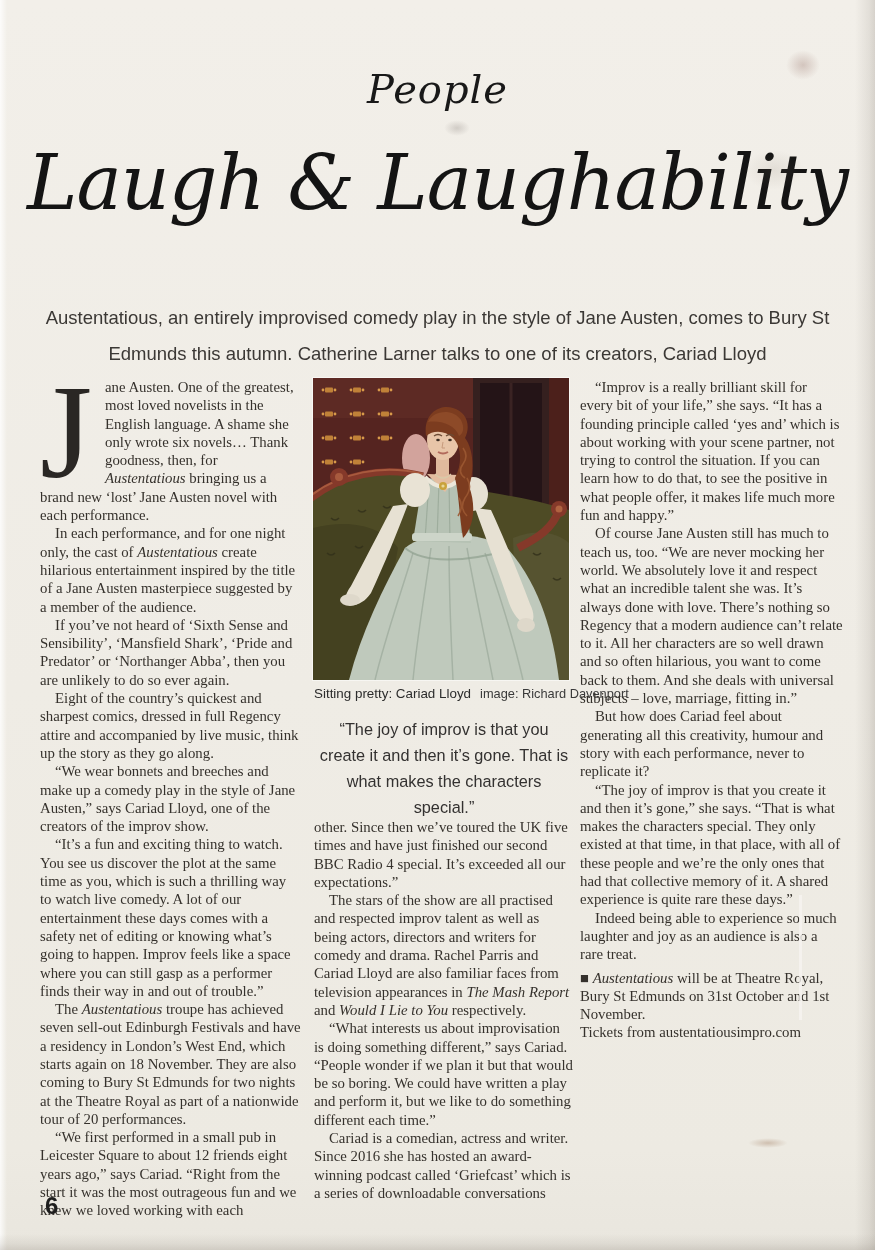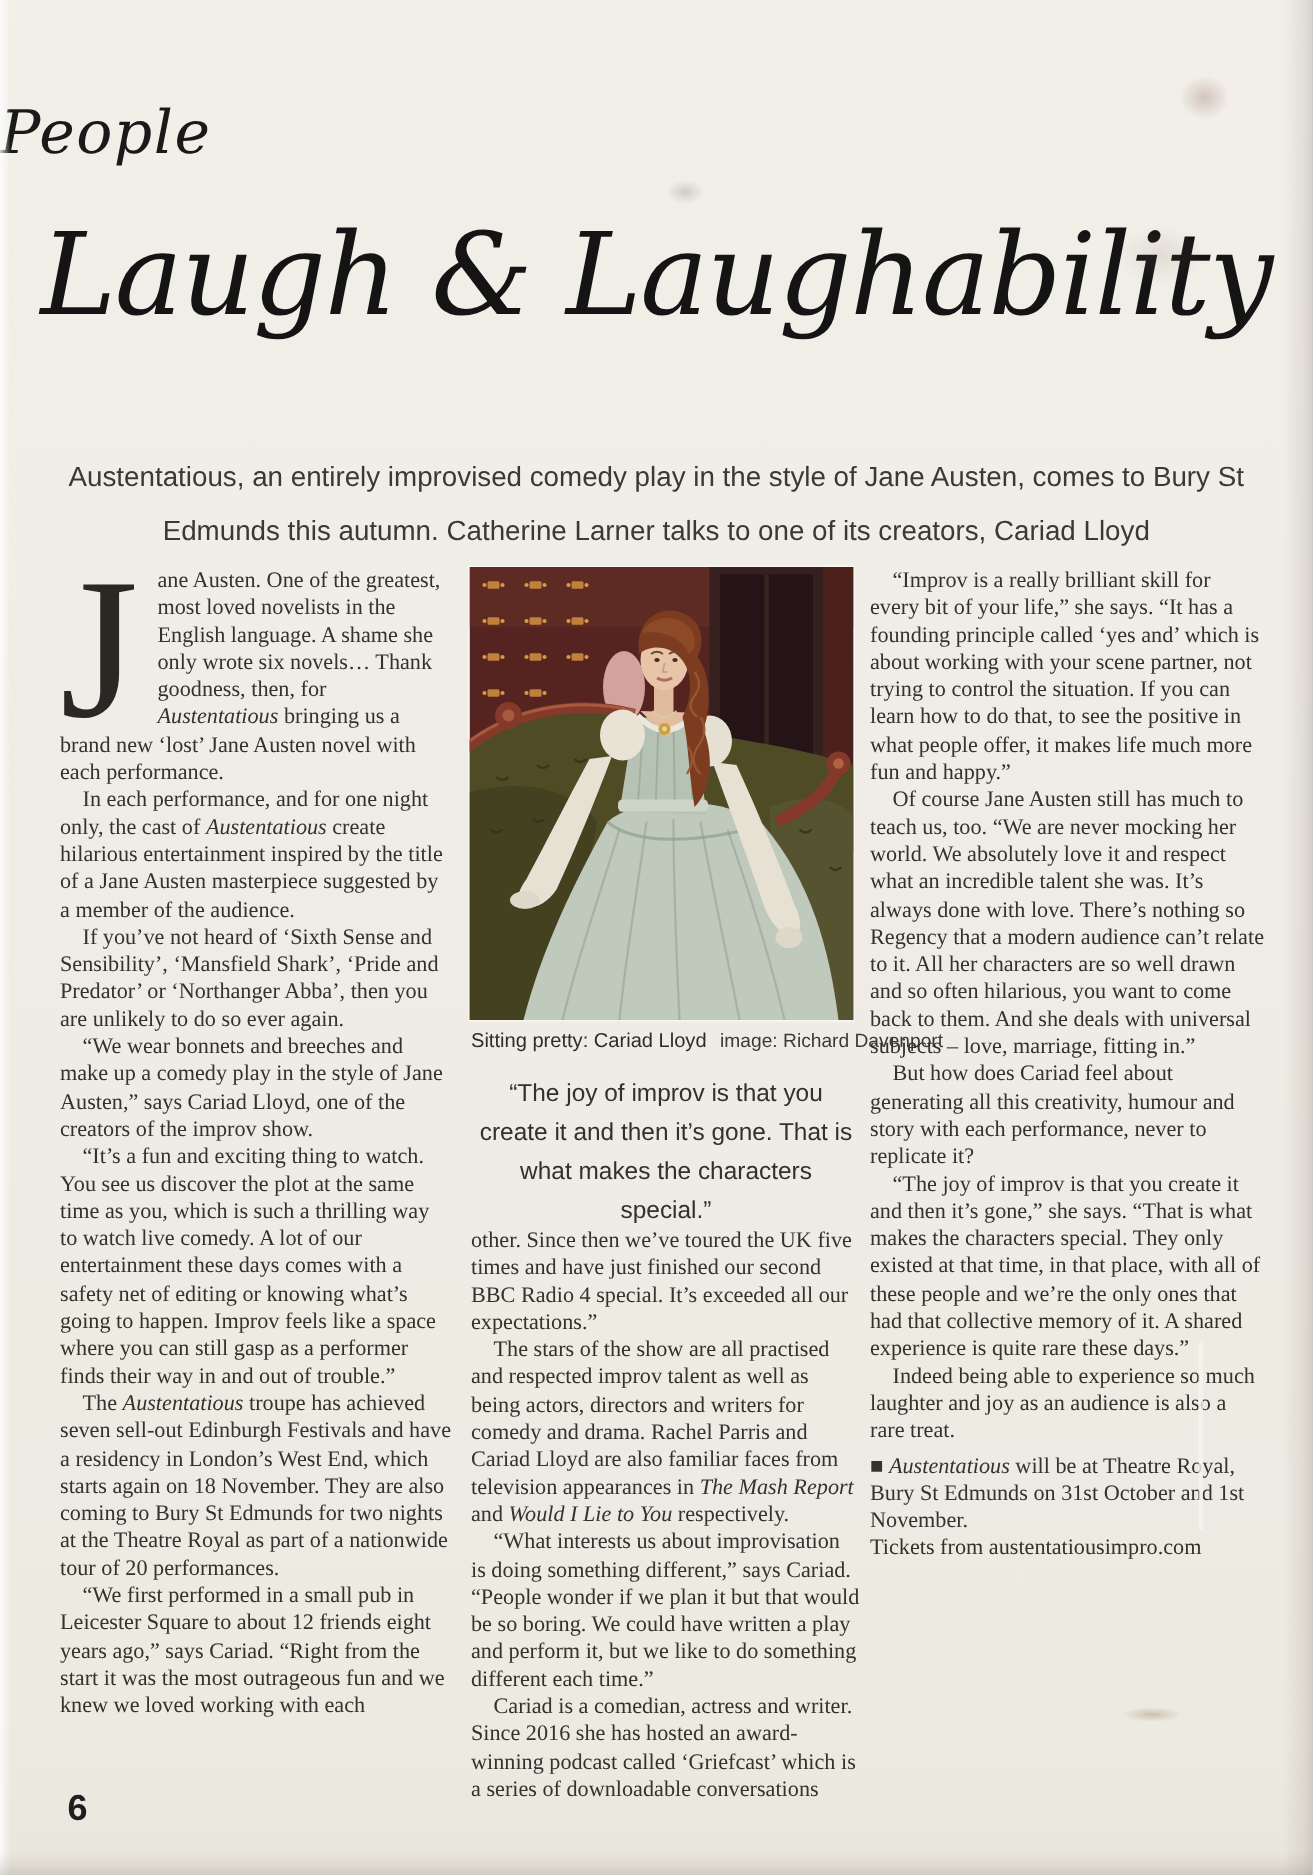--- a/index.html
+++ b/index.html
@@ -26,21 +26,21 @@
     background:radial-gradient(ellipse,rgba(140,100,90,0.30),rgba(140,100,90,0) 70%);}
   .smudge.s3{left:744px;top:150px;width:60px;height:40px;
     background:radial-gradient(ellipse,rgba(130,115,100,0.14),rgba(130,115,100,0) 70%);}
   .smudge.s4{left:748px;top:1138px;width:40px;height:10px;
     background:radial-gradient(ellipse,rgba(150,110,80,0.35),rgba(150,110,80,0) 70%);}
   .crease{position:absolute;left:799px;top:895px;width:3px;height:125px;
     background:rgba(246,244,240,0.8);}
 
   
   .section-title{
-    position:absolute;top:66px;left:0;width:100%;text-align:left;
+    position:absolute;top:66px;left:0;width:100%;text-align:center;
     font-family:"DejaVu Serif",serif;font-style:italic;
     font-size:40px;color:#191919;letter-spacing:1px;
   }
   .main-title{
     position:absolute;top:138px;left:0;width:100%;text-align:center;
     font-family:"DejaVu Serif",serif;font-style:italic;
     font-size:76px;letter-spacing:-1px;color:#141414;white-space:nowrap;
   }
   .standfirst{
     position:absolute;top:300px;left:42px;width:791px;text-align:center;
@@ -92,20 +92,21 @@
 <div class="page">
 
   <div class="section-title">People</div>
   <div class="main-title">Laugh &amp; Laughability</div>
   <div class="standfirst">Austentatious, an entirely improvised comedy play in the style of Jane Austen, comes to Bury St Edmunds this autumn. Catherine Larner talks to one of its creators, Cariad Lloyd</div>
 
   <div class="col col1">
     <p class="noindent"><span class="dropcap">J</span><span><span>ane Austen. One of the greatest, most loved novelists in the English language. A shame she only wrote six novels… Thank goodness, then, for </span><i>Austentatious</i><span> bringing us a brand new ‘lost’ Jane Austen novel with each performance.</span></span></p>
     <p><span>In each performance, and for one night only, the cast of </span><i>Austentatious</i><span> create hilarious entertainment inspired by the title of a Jane Austen masterpiece suggested by a member of the audience.</span></p>
     <p>If you’ve not heard of ‘Sixth Sense and Sensibility’, ‘Mansfield Shark’, ‘Pride and Predator’ or ‘Northanger Abba’, then you are unlikely to do so ever again.</p>
+    <p>Eight of the country’s quickest and sharpest comics, dressed in full Regency attire and accompanied by live music, think up the story as they go along.</p>
     <p>“We wear bonnets and breeches and make up a comedy play in the style of Jane Austen,” says Cariad Lloyd, one of the creators of the improv show.</p>
     <p>“It’s a  fun and exciting thing to watch. You see us discover the plot at the same time as you, which is such a thrilling way to watch live comedy. A lot of our entertainment these days comes with a safety net of editing or knowing what’s going to happen. Improv feels like a space where you can still gasp as a performer finds their way in and out of  trouble.”</p>
     <p><span>The </span><i>Austentatious</i><span> troupe has achieved seven sell-out Edinburgh Festivals and have a residency in London’s West End, which starts again on 18 November. They are also coming to Bury St Edmunds for two nights at the Theatre Royal as part of a nationwide tour of 20 performances.</span></p>
     <p>“We first performed in a small pub in Leicester Square to about 12 friends eight years ago,” says Cariad. “Right from the start it was the most outrageous fun and we knew we loved working with each</p>
   </div>
 
   <div class="photo">
     <svg width="256" height="302" viewBox="0 0 256 302" xmlns="http://www.w3.org/2000/svg">
       <defs>
         <g id="motif">

